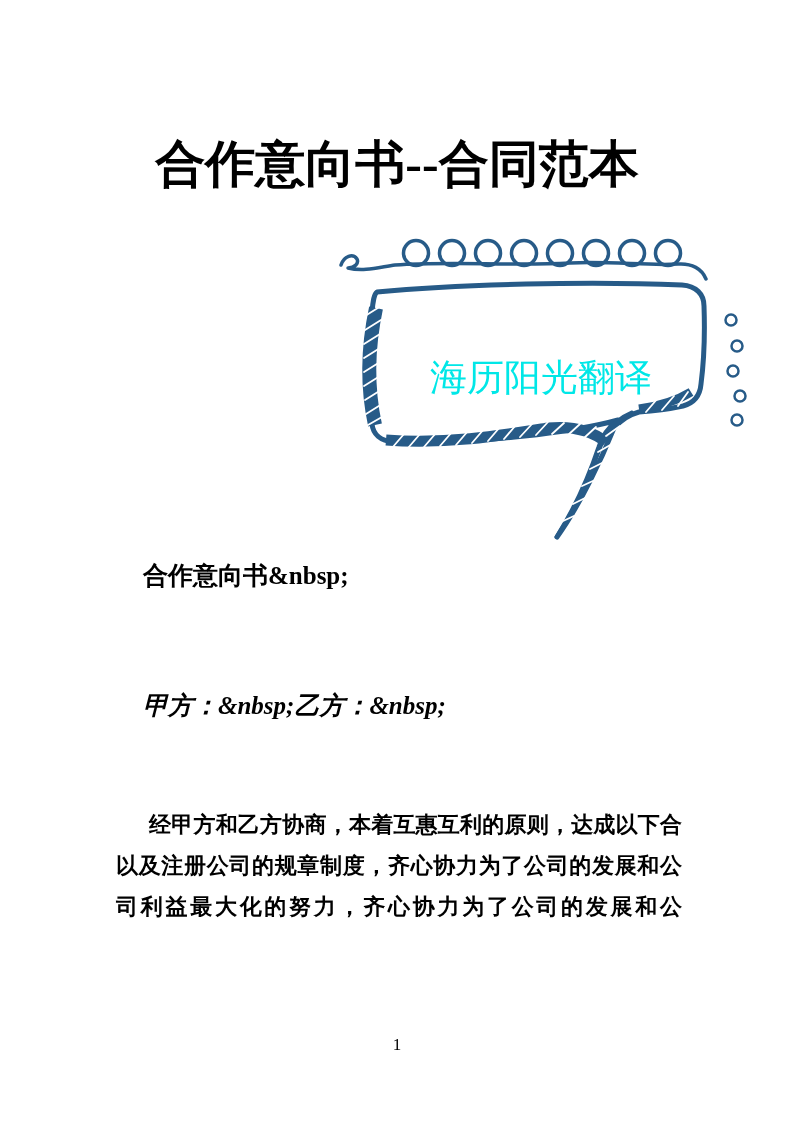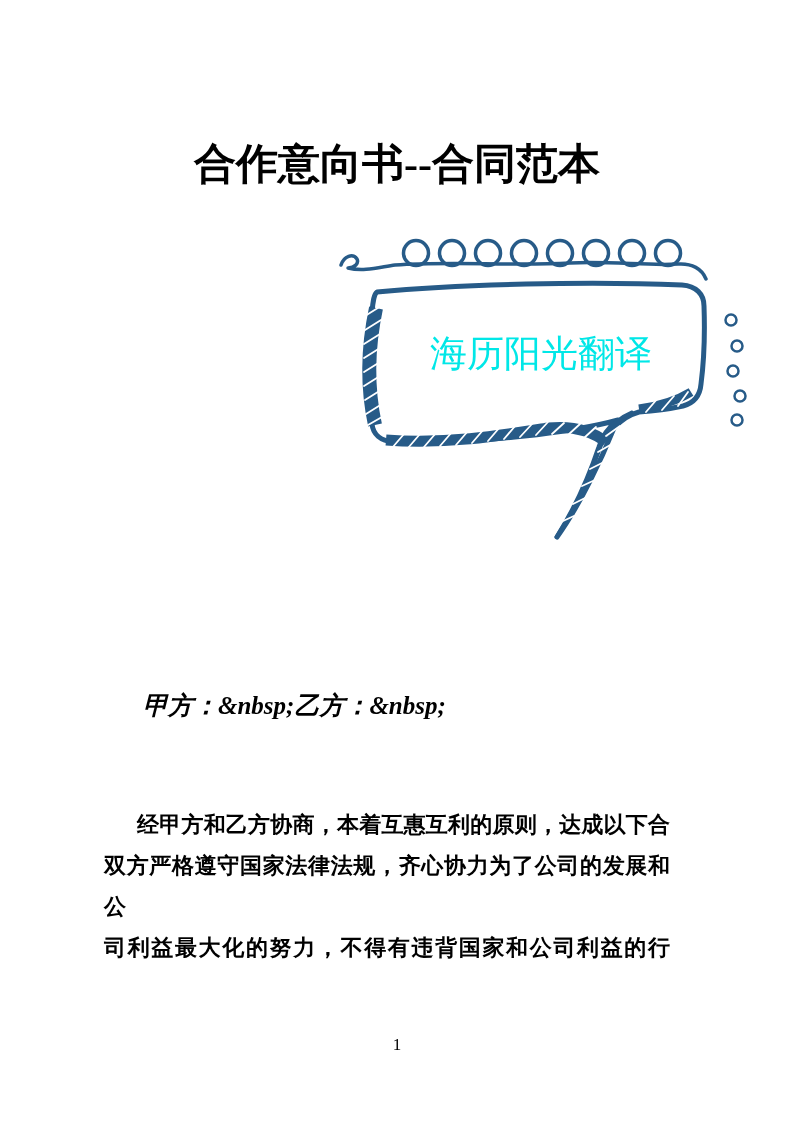--- a/index.html
+++ b/index.html
@@ -8,21 +8,21 @@
     width:794px;height:1123px;
     background:#ffffff;
     overflow:hidden;
     font-family:"Liberation Serif", serif;
     color:#000;
   }
   .doc-title{
     position:absolute;
     top:132px;left:0;width:794px;
     text-align:center;
-    font-size:42px;line-height:65px;
+    font-size:50px;line-height:65px;
     font-weight:700;
     letter-spacing:0px;
     white-space:nowrap;
   }
   .bubble-svg{
     position:absolute;
     left:330px;top:228px;
     width:430px;height:340px;
   }
   .wm-label{
@@ -47,20 +47,21 @@
     position:absolute;
     left:104px;top:804px;width:566px;
   }
   .para-line{
     font-size:22px;line-height:41px;
     font-weight:700;
     text-align:justify;
     text-align-last:justify;
     box-sizing:border-box;
     width:100%;
+    margin-left:12px;
   }
   .pline-first{padding-left:33px;}
   .page-num{
     position:absolute;
     top:1034px;left:0;width:794px;
     text-align:center;
     font-size:17px;line-height:22px;
   }
 </style>
 </head>
@@ -144,26 +145,27 @@
       <g stroke-width="2.5">
         <circle cx="401" cy="92" r="5.5"></circle>
         <circle cx="407" cy="118" r="5.5"></circle>
         <circle cx="403" cy="143" r="5.5"></circle>
         <circle cx="410" cy="168" r="5.5"></circle>
         <circle cx="407" cy="192" r="5.5"></circle>
       </g>
     </g>
   </svg>
 
-  <div class="wm-label" style="color: rgb(0, 231, 231);">海历阳光翻译</div>
+  <div class="wm-label" style="color: rgb(0, 231, 231); margin-top: 24px;">海历阳光翻译</div>
 
+  <div class="h-line h-intent">合作意向书&amp;nbsp;</div>
 
   <div class="h-line h-parties">甲方：&amp;nbsp;乙方：&amp;nbsp;</div>
 
   <div class="para">
     <div class="para-line pline-first">经甲方和乙方协商，本着互惠互利的原则，达成以下合</div>
-    <div class="para-line">双方严格遵守国家法律法规，齐心协力为了公司的发展和公</div>
-    <div class="para-line">司利益最大化的努力，不得有违背国家和公司利益的行</div>
+    <div class="para-line">以及注册公司的规章制度，齐心协力为了公司的发展和公</div>
+    <div class="para-line">司利益最大化的努力，齐心协力为了公司的发展和公</div>
   </div>
 
   <div class="page-num">1</div>
 
 </div>
 
 </body></html>

